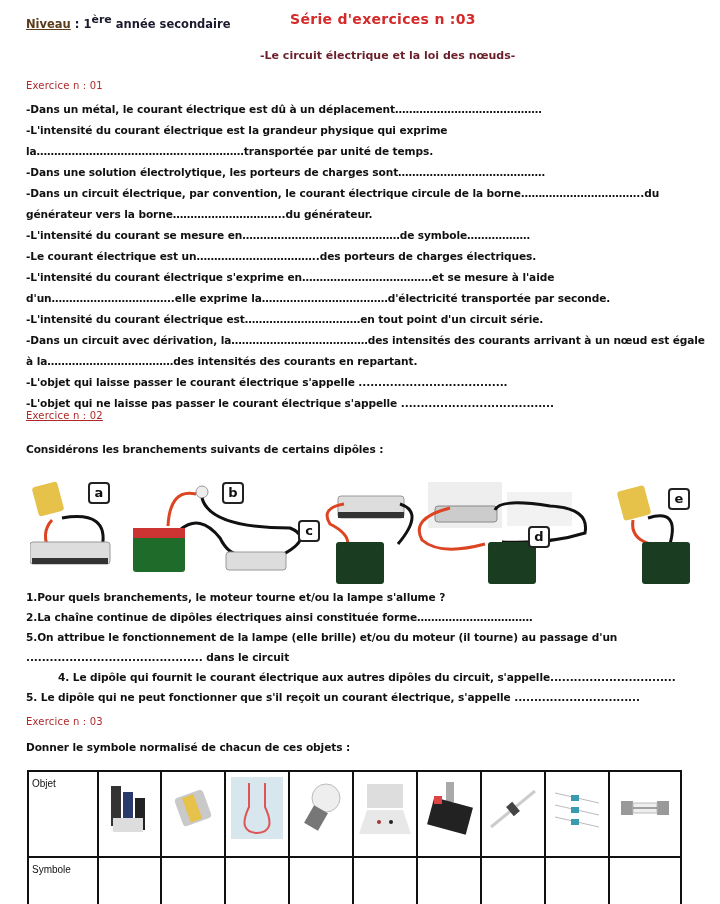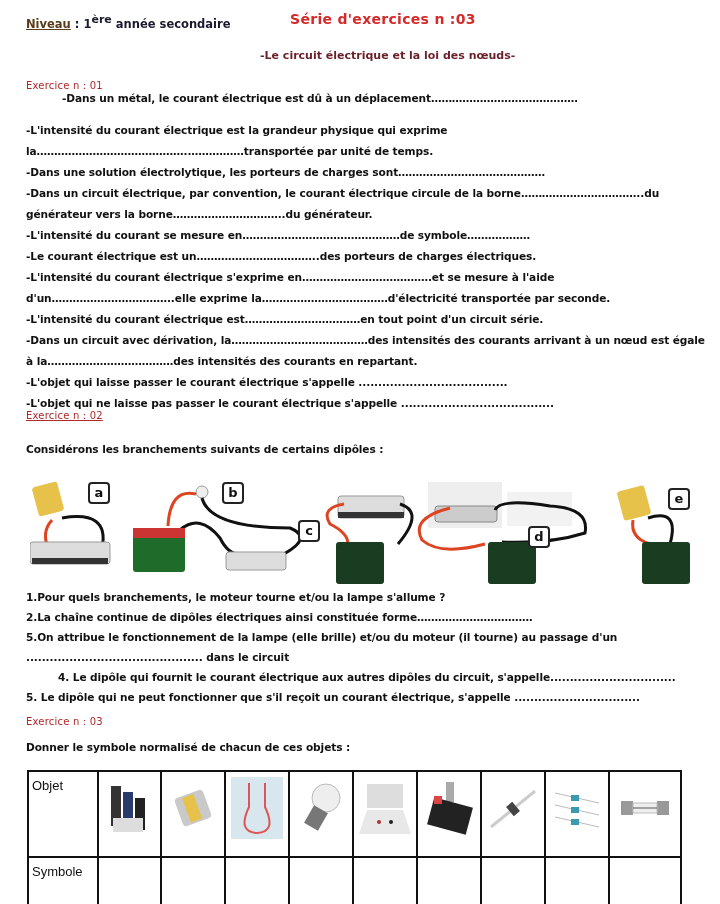--- a/index.html
+++ b/index.html
@@ -11,36 +11,36 @@
   .hdr-left sup { font-size:11px; }
   .title { left:290px; top:11px; font-size:14px; font-weight:bold; color:#d42a2a; letter-spacing:0.3px; }
   .subtitle { left:260px; top:49px; font-size:11px; font-weight:bold; color:#6b1f2a; }
   .ex-head { font-size:10px; color:#b0282a; font-weight:normal; letter-spacing:0.2px; }
   .line { font-size:10.6px; font-weight:bold; color:#111; white-space:nowrap; letter-spacing:-0.1px; }
   .circuits { left:30px; top:478px; width:680px; height:108px; }
   .lbl { position:absolute; width:18px; height:18px; border:2px solid #222; border-radius:4px;
          background:#fff; font-size:13px; font-weight:bold; text-align:center; line-height:18px; color:#111; }
   table.sym { position:absolute; left:27px; top:770px; border-collapse:collapse; }
   table.sym td { border:2px solid #111; padding:0; vertical-align:top; }
-  table.sym td.hd { font-family:"Liberation Sans", sans-serif; font-size:13px; padding:6px 3px; width:62px; }
+  table.sym td.hd { font-family:"Liberation Sans", sans-serif; font-size:10px; padding:6px 3px; width:62px; }
   table.sym tr.r1 td { height:72px; }
   table.sym tr.r2 td { height:40px; }
   .cell-img { width:100%; height:72px; display:flex; align-items:center; justify-content:center; }
 </style>
 </head>
 <body>
 
 <div class="abs hdr-left">
   <span class="niv">Niveau</span><span> : </span><span>1</span><sup>ère</sup><span> année secondaire</span>
 </div>
 <div class="abs title">Série d'exercices n :03</div>
 <div class="abs subtitle">-Le circuit électrique et la loi des nœuds-</div>
 
 <div class="abs ex-head" style="left:26px;top:80px;">Exercice n : 01</div>
-<div class="abs line" style="left:26px;top:92px;margin-left:36px;">-Dans un métal, le courant électrique est dû à un déplacement……………………………………</div>
+<div class="abs line" style="left:26px;top:103px;">-Dans un métal, le courant électrique est dû à un déplacement……………………………………</div>
 <div class="abs line" style="left:26px;top:124px;">-L'intensité du courant électrique est la grandeur physique qui exprime</div>
 <div class="abs line" style="left:26px;top:145px;">la……………………………………..……………transportée par unité de temps.</div>
 <div class="abs line" style="left:26px;top:166px;">-Dans une solution électrolytique, les porteurs de charges sont……………………………………</div>
 <div class="abs line" style="left:26px;top:187px;">-Dans un circuit électrique, par convention, le courant électrique circule de la borne……………………………..du</div>
 <div class="abs line" style="left:26px;top:208px;">générateur vers la borne…………………………..du générateur.</div>
 <div class="abs line" style="left:26px;top:229px;">-L'intensité du courant se mesure en………………………………………de symbole………………</div>
 <div class="abs line" style="left:26px;top:250px;">-Le courant électrique est un……………………………..des porteurs de charges électriques.</div>
 <div class="abs line" style="left:26px;top:271px;">-L'intensité du courant électrique s'exprime en……………………………….et se mesure à l'aide</div>
 <div class="abs line" style="left:26px;top:292px;">d'un……………………………..elle exprime la………………………………d'électricité transportée par seconde.</div>
 <div class="abs line" style="left:26px;top:313px;">-L'intensité du courant électrique est……………………………en tout point d'un circuit série.</div>

